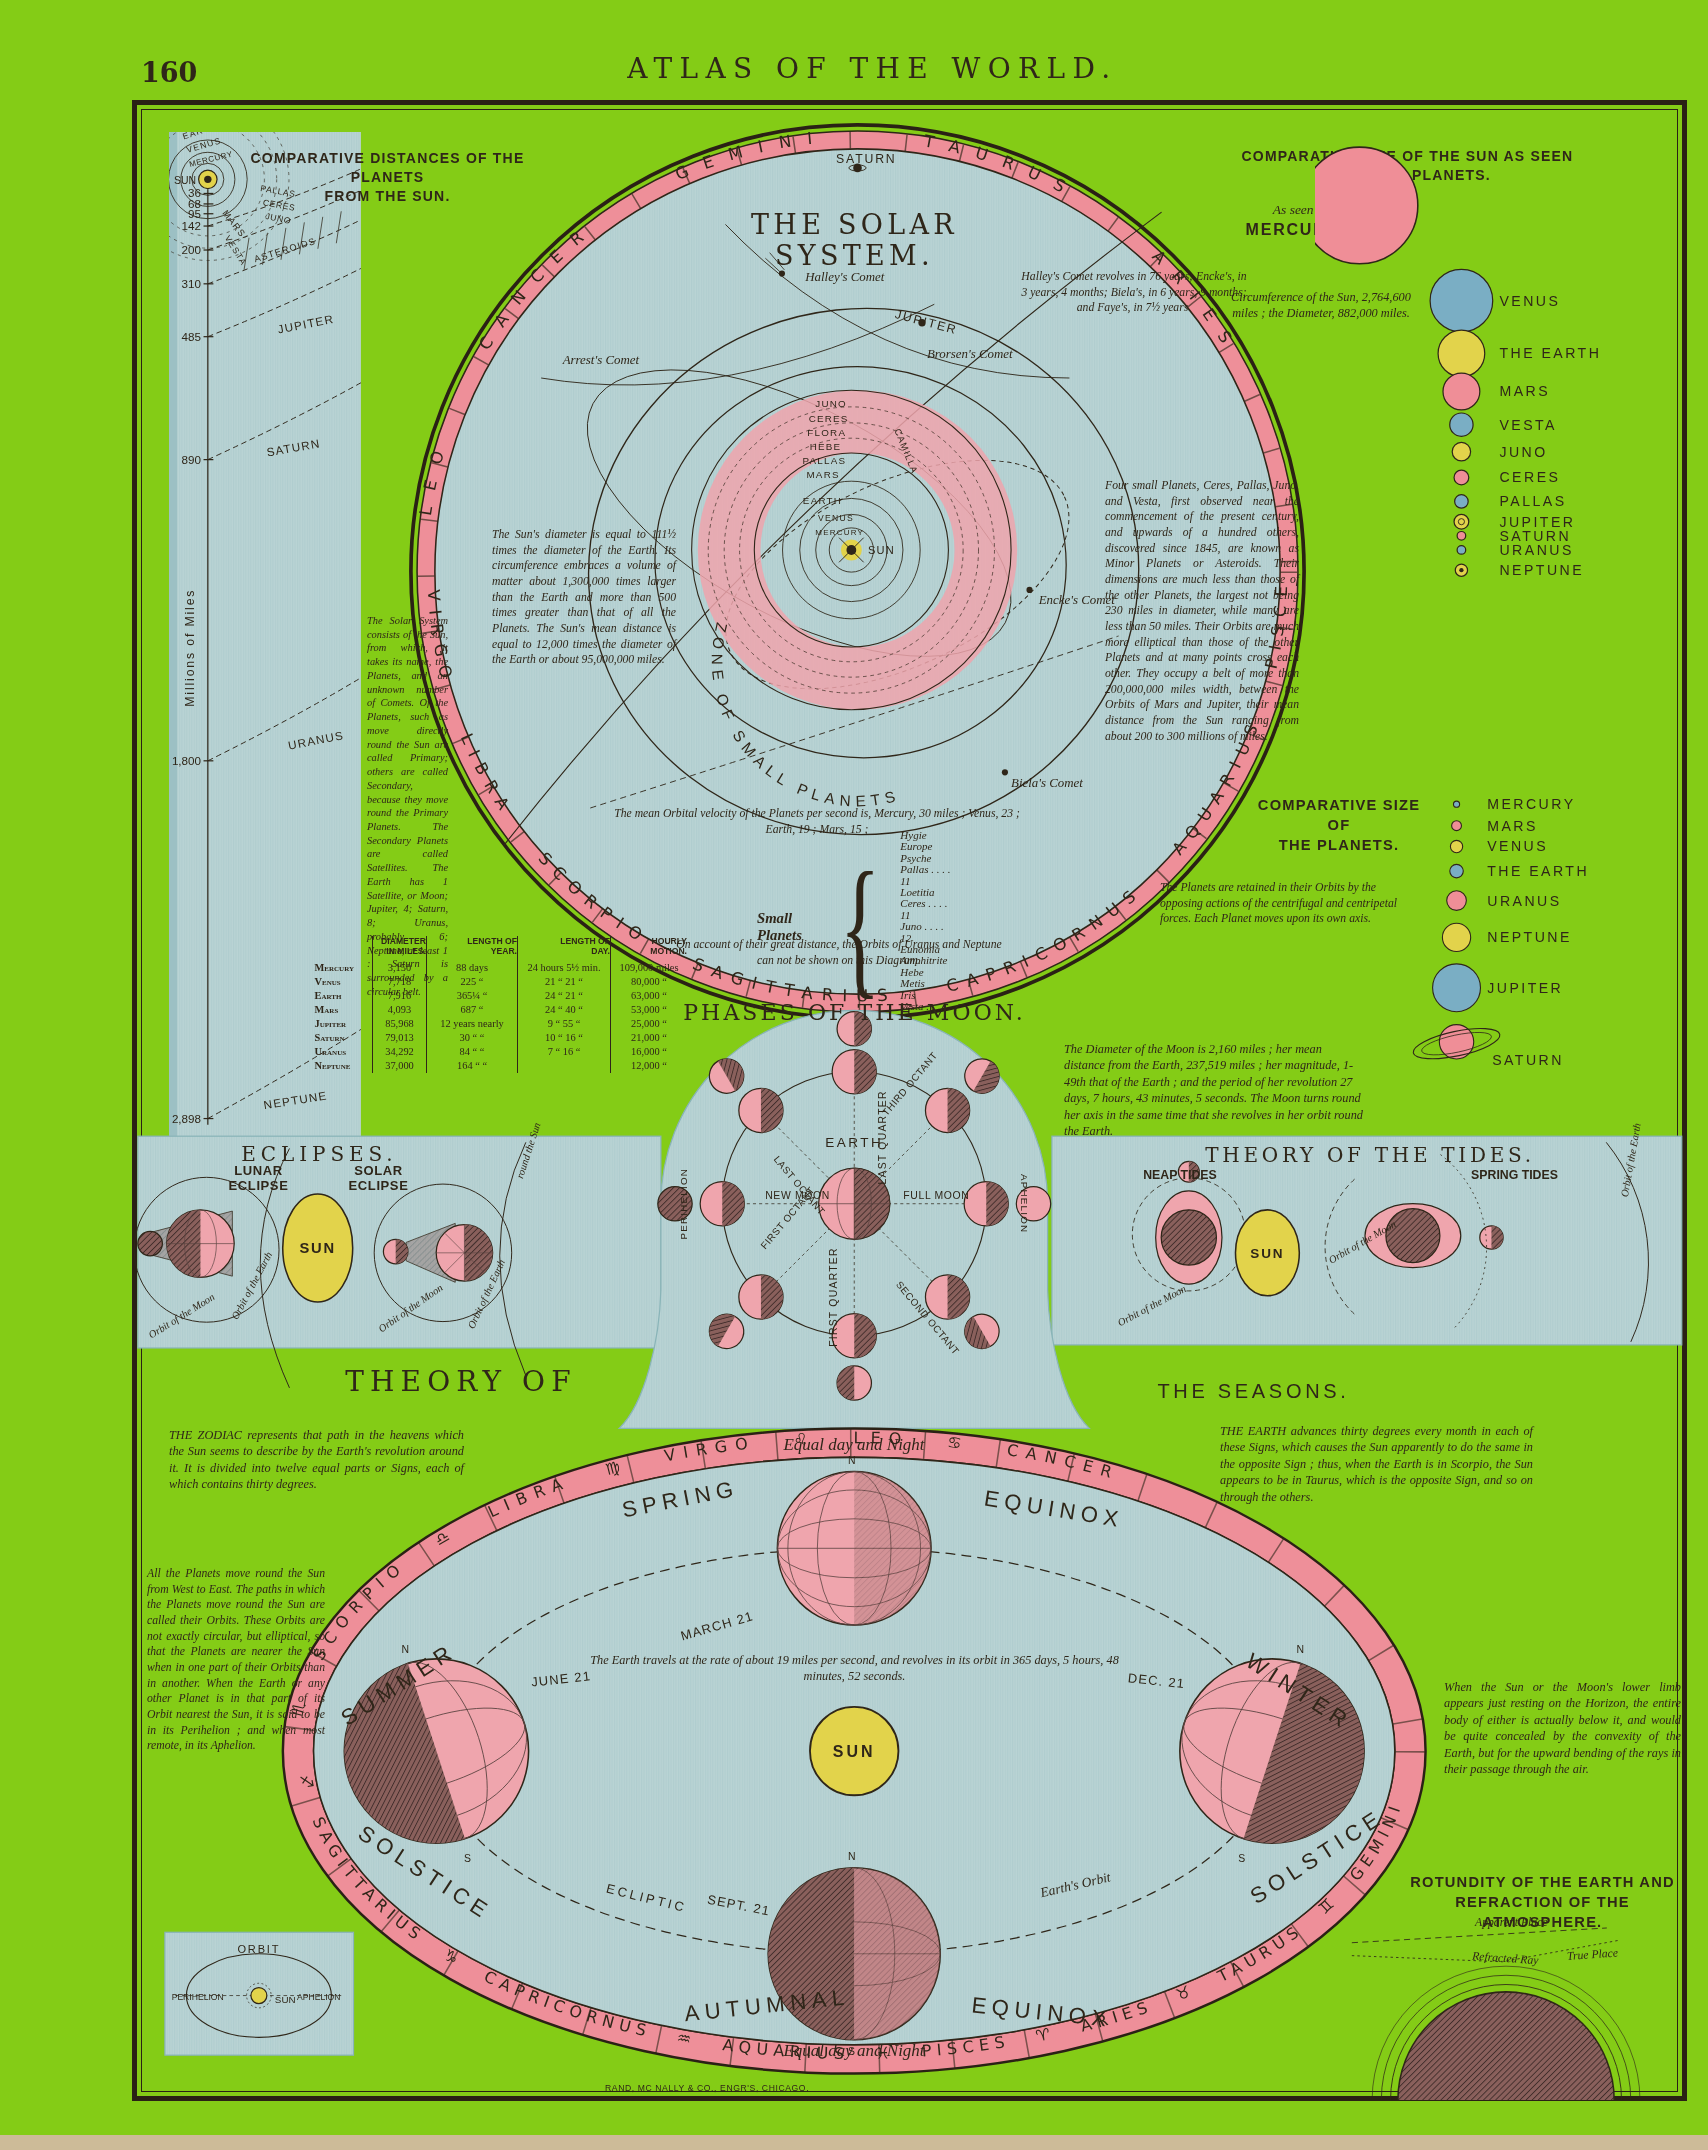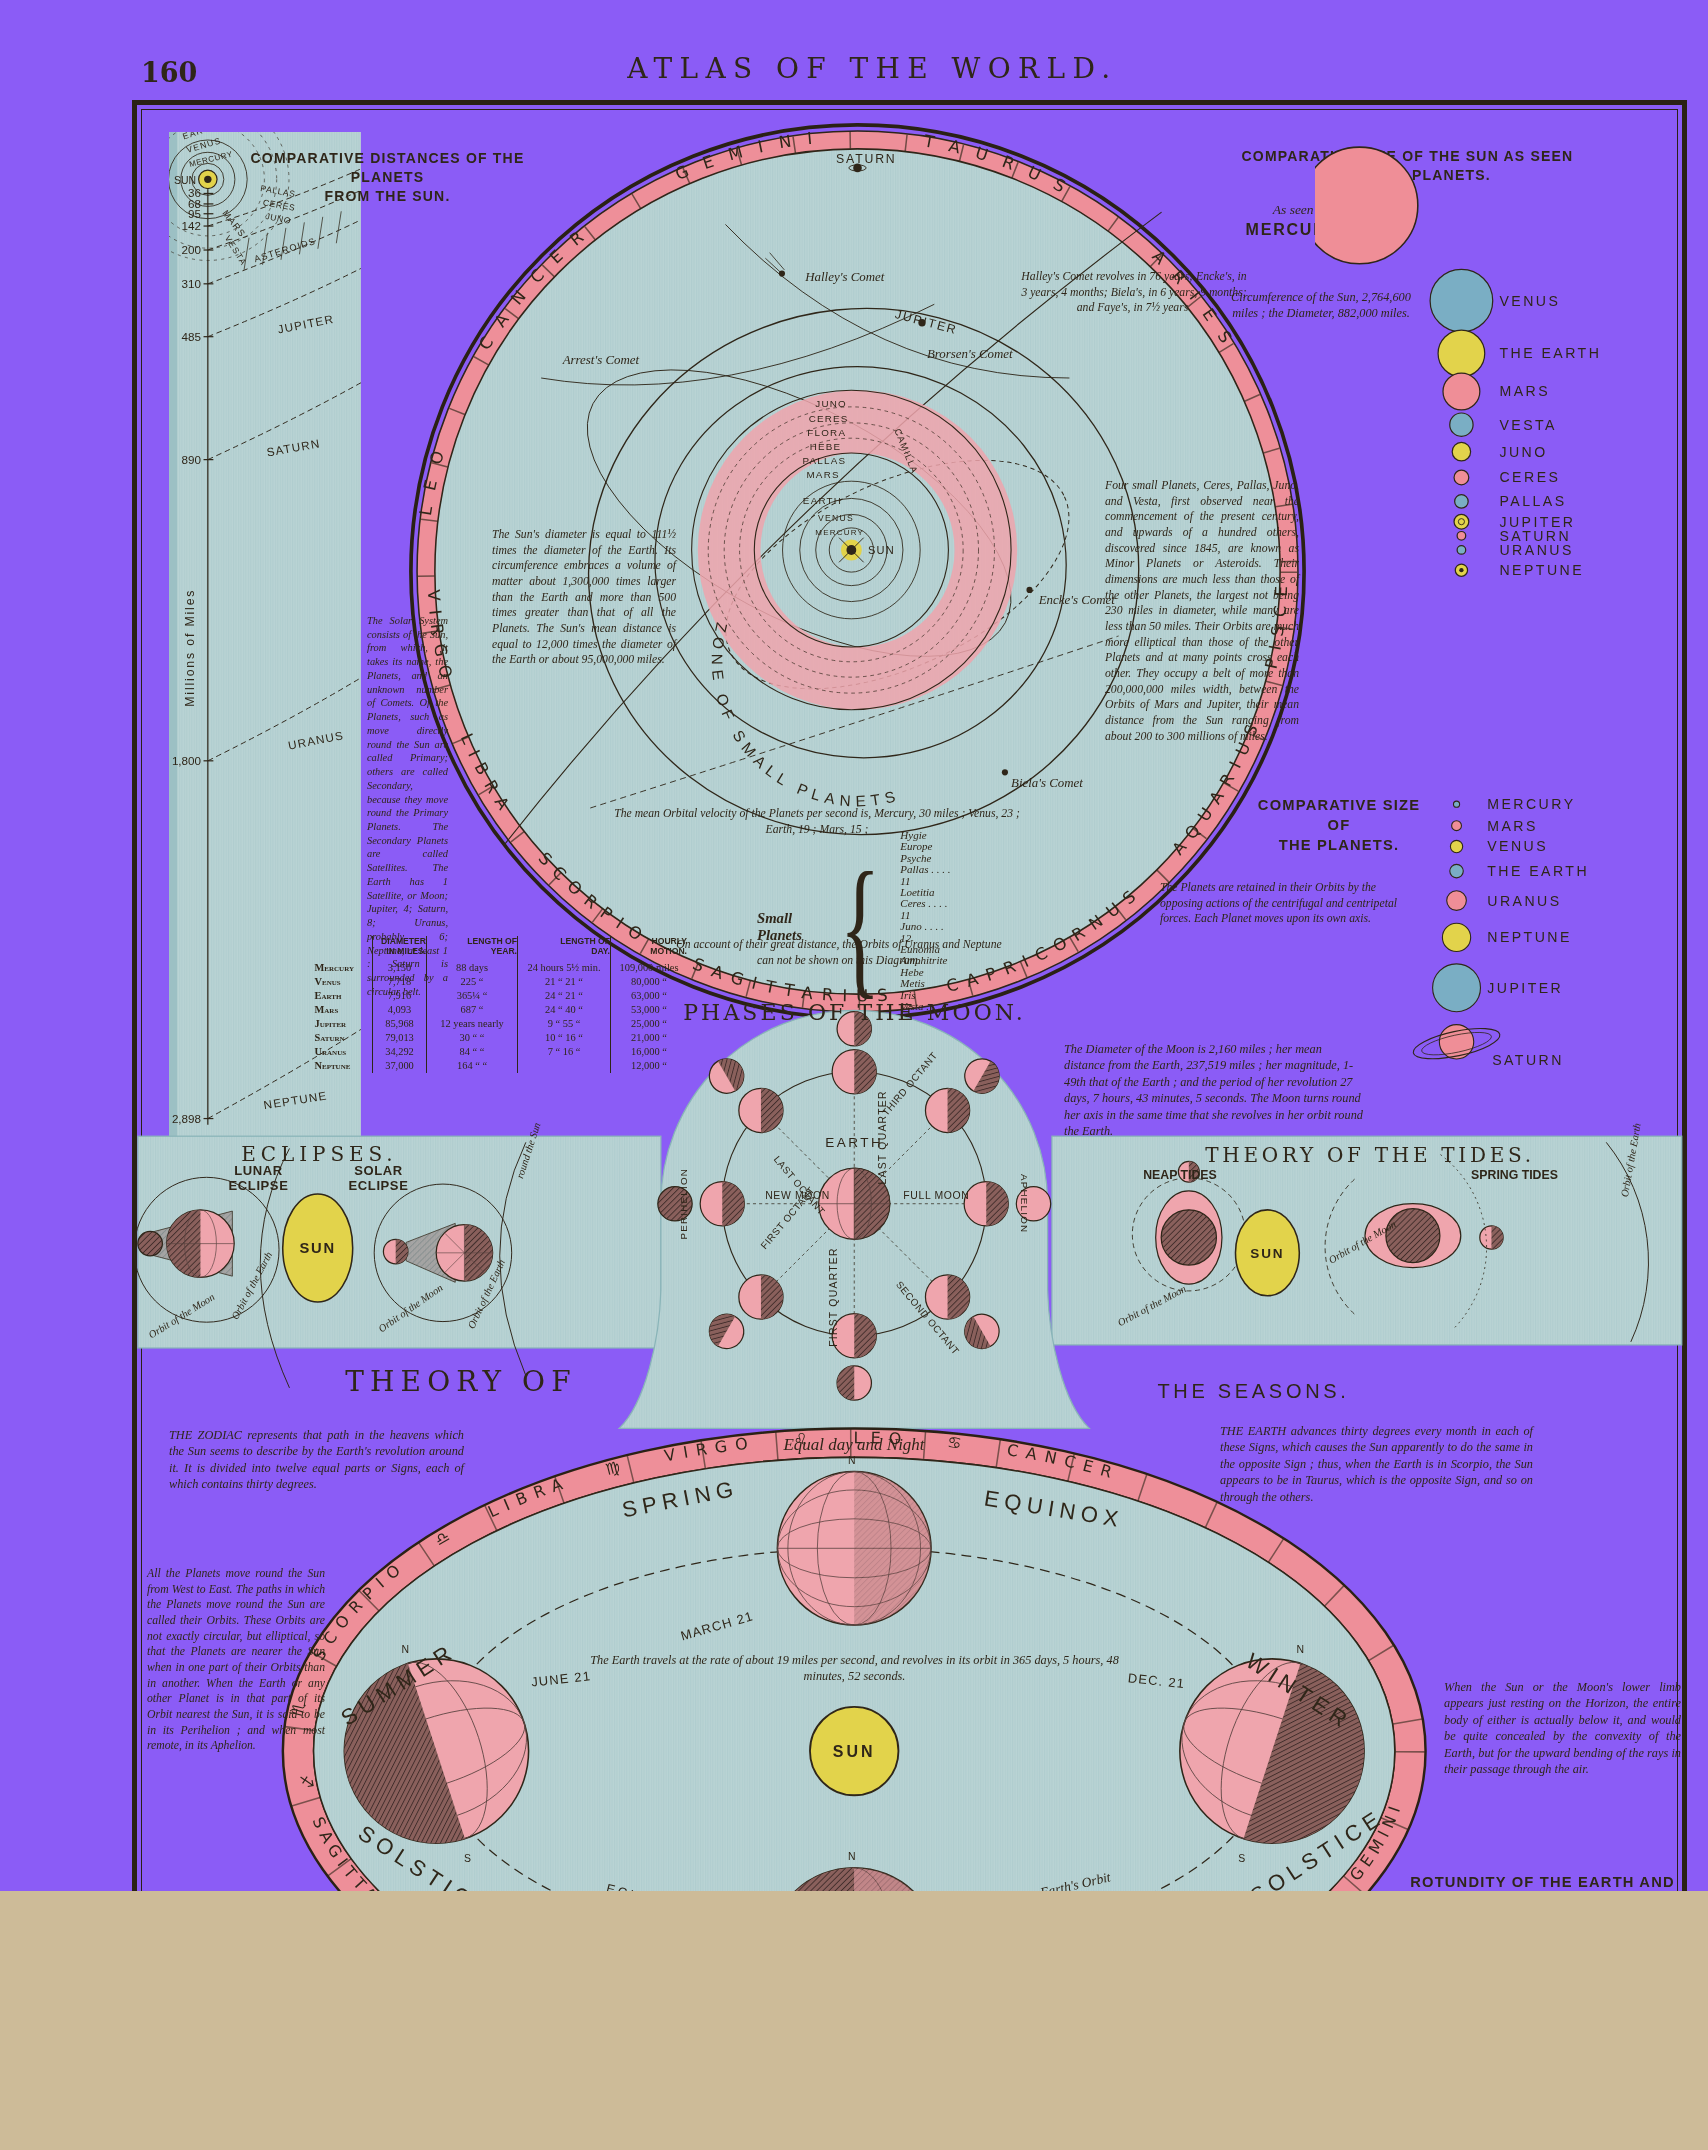--- a/index.html
+++ b/index.html
@@ -1,18 +1,18 @@
 <!DOCTYPE html>
 <html style="font-size:9.8px"><head>
 <meta charset="utf-8">
 <style>
   *{margin:0;padding:0;box-sizing:border-box}
   body{background:#cdbb98}
-  #page{position:relative;width:1709px;height:1891px;margin:0 auto;
-        background:#8b5cf6;color:#2f2619;font-family:"Liberation Serif",serif;overflow:hidden}
+  #page{position:relative;width:1709px;height:2135px;margin:0 auto;
+        background:#84cc16;color:#2f2619;font-family:"Liberation Serif",serif;overflow:hidden}
   .abs{position:absolute}
   .sans{font-family:"Liberation Sans",sans-serif}
   .it{font-style:italic}
   .ctr{text-align:center}
   .jst{text-align:justify}
   .b{font-weight:bold}
   .note{font-style:italic;font-size:11.7px;line-height:1.34}
   #frame{position:absolute;left:132px;top:100px;width:1555px;height:2001px;border:5.5px solid #2a2115;pointer-events:none}
   #frame::after{content:"";position:absolute;inset:4.3px;border:1.2px solid #2a2115}
   .paneltitle{font-family:"Liberation Sans",sans-serif;font-weight:bold;letter-spacing:1.2px;font-size:14px;line-height:1.35}
@@ -206,20 +206,21 @@
     <text class="st" x="752" y="707" font-size="18" letter-spacing="2">SUN</text>
     <g class="si" font-size="21">
       <text x="650" y="262">Halley's Comet</text>
       <text x="255" y="398">Arrest's Comet</text>
       <text x="848" y="388">Brorsen's Comet</text>
       <text x="1030" y="788">Encke's Comet</text>
       <text x="985" y="1085">Biela's Comet</text>
     </g>
   </svg>
 
+  <div class="abs ctr bigtitle" style="left:670px;top:209px;width:369px">THE SOLAR SYSTEM.</div>
   <div class="abs paneltitle ctr" style="left:249px;top:149px;width:277px">
     <div>COMPARATIVE DISTANCES OF THE PLANETS</div>
     <div>FROM THE SUN.</div>
   </div>
   <div class="abs note jst" style="left:492px;top:527px;width:184px">The Sun's diameter is equal to 111½ times the diameter of the Earth. Its circumference embraces a volume of matter about 1,300,000 times larger than the Earth and more than 500 times greater than that of all the Planets. The Sun's mean distance is equal to 12,000 times the diameter of the Earth or about 95,000,000 miles.</div>
   <div class="abs note ctr" style="left:1017px;top:269px;width:234px">Halley's Comet revolves in 76 years; Encke's, in 3 years, 4 months; Biela's, in 6 years, 9 months; and Faye's, in 7½ years.</div>
   <div class="abs note jst" style="left:1105px;top:478px;width:194px">Four small Planets, Ceres, Pallas, Juno, and Vesta, first observed near the commencement of the present century, and upwards of a hundred others, discovered since 1845, are known as Minor Planets or Asteroids. Their dimensions are much less than those of the other Planets, the largest not being 230 miles in diameter, while many are less than 50 miles. Their Orbits are much more elliptical than those of the other Planets and at many points cross each other. They occupy a belt of more than 200,000,000 miles width, between the Orbits of Mars and Jupiter, their mean distance from the Sun ranging from about 200 to 300 millions of miles.</div>
   <div class="abs smallcol jst" style="left:367px;top:614px;width:81px;font-size:10.4px">The Solar System consists of the Sun, from which, it takes its name, the Planets, and an unknown number of Comets. Of the Planets, such as move directly round the Sun are called Primary; others are called Secondary, because they move round the Primary Planets. The Secondary Planets are called Satellites. The Earth has 1 Satellite, or Moon; Jupiter, 4; Saturn, 8; Uranus, probably 6; Neptune, at least 1 : Saturn is surrounded by a circular belt.</div>
   <div class="abs note ctr" style="left:602px;top:806px;width:430px">The mean Orbital velocity of the Planets per second is, Mercury, 30 miles ; Venus, 23 ; Earth, 19 ; Mars, 15 ;</div>
   <div class="abs" style="left:757px;top:830px;width:197px;display:flex;align-items:center">

